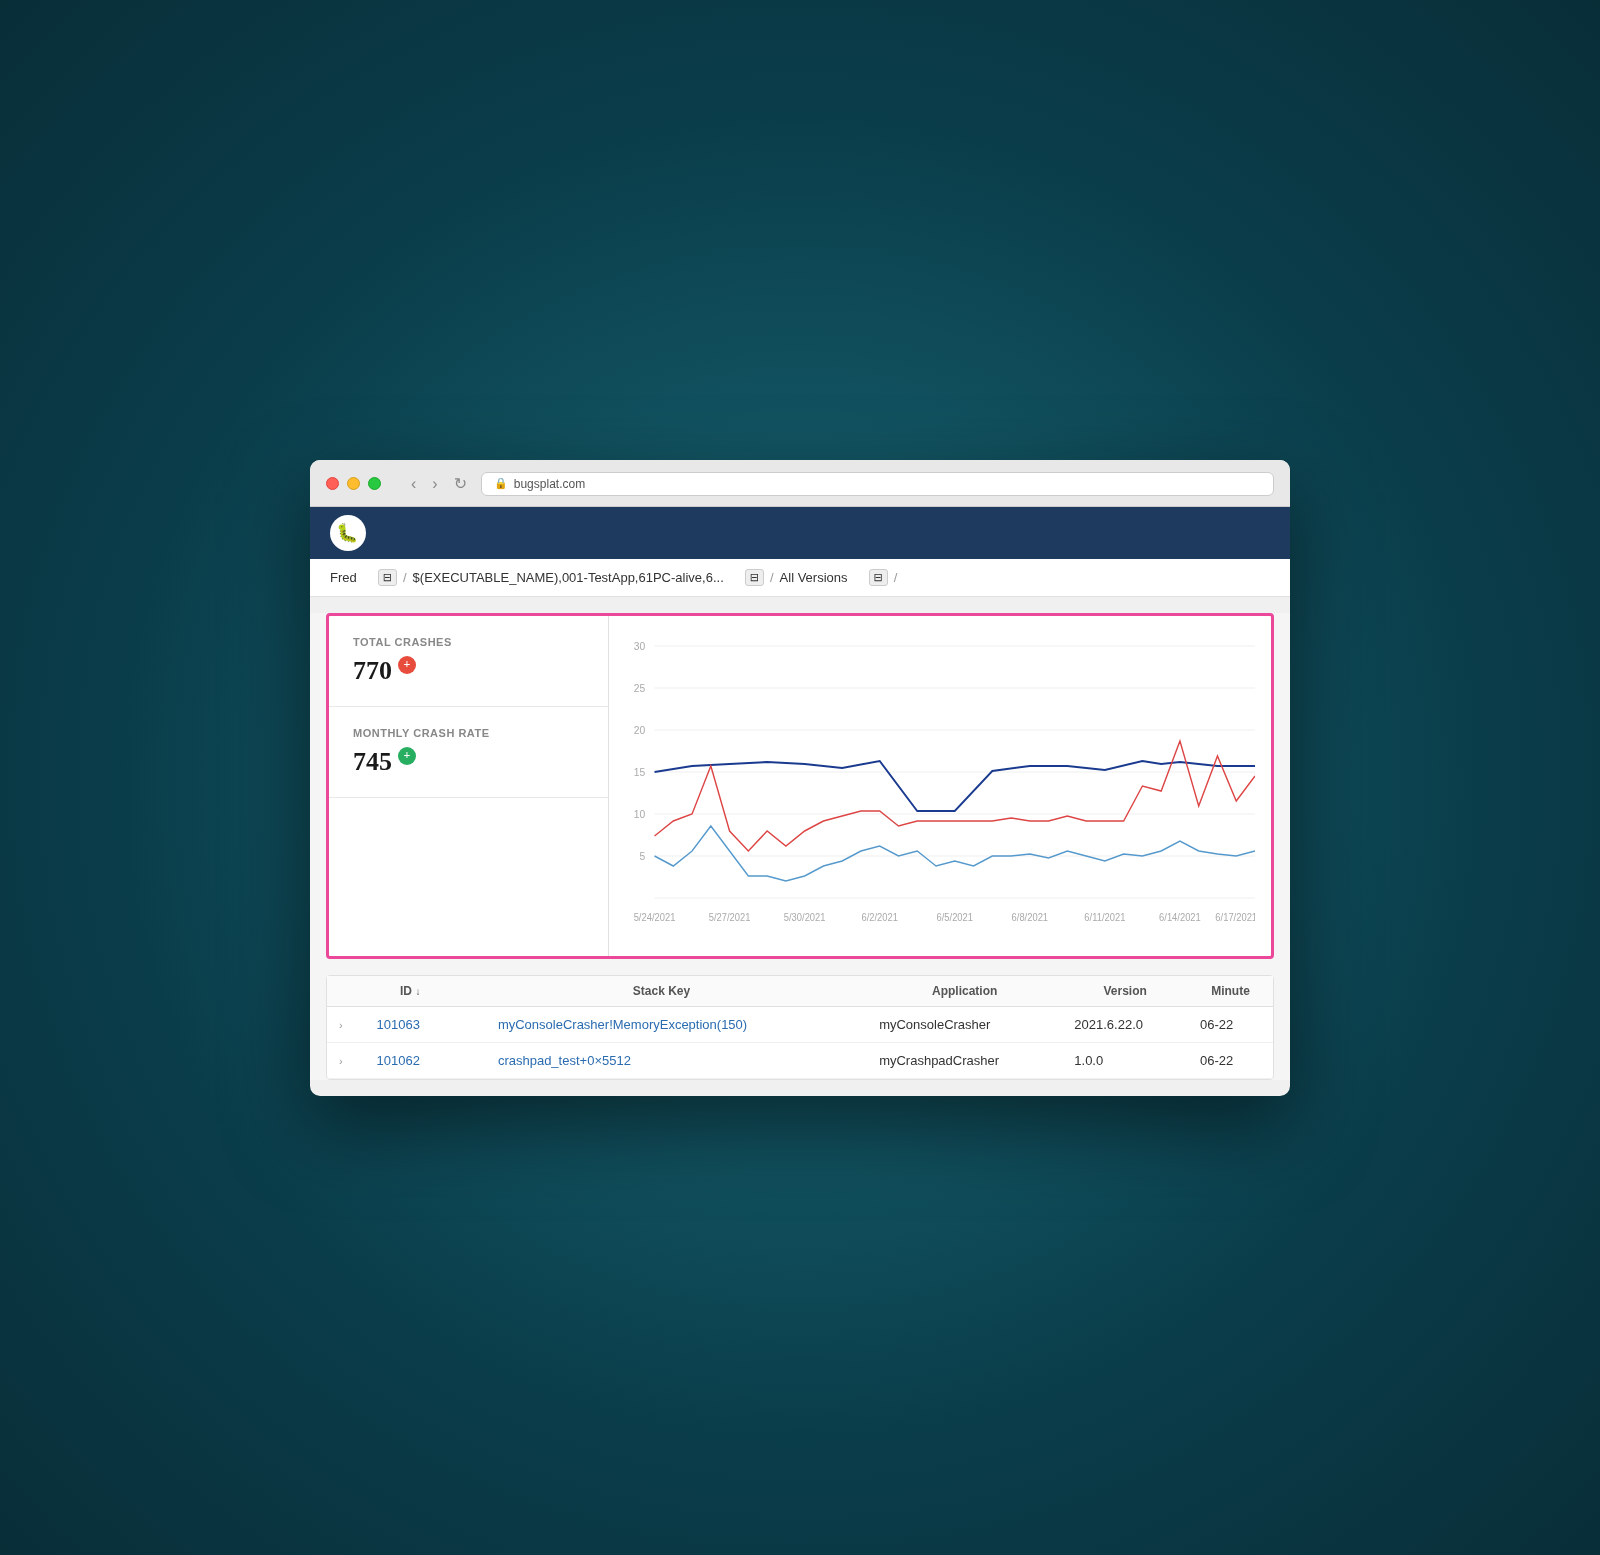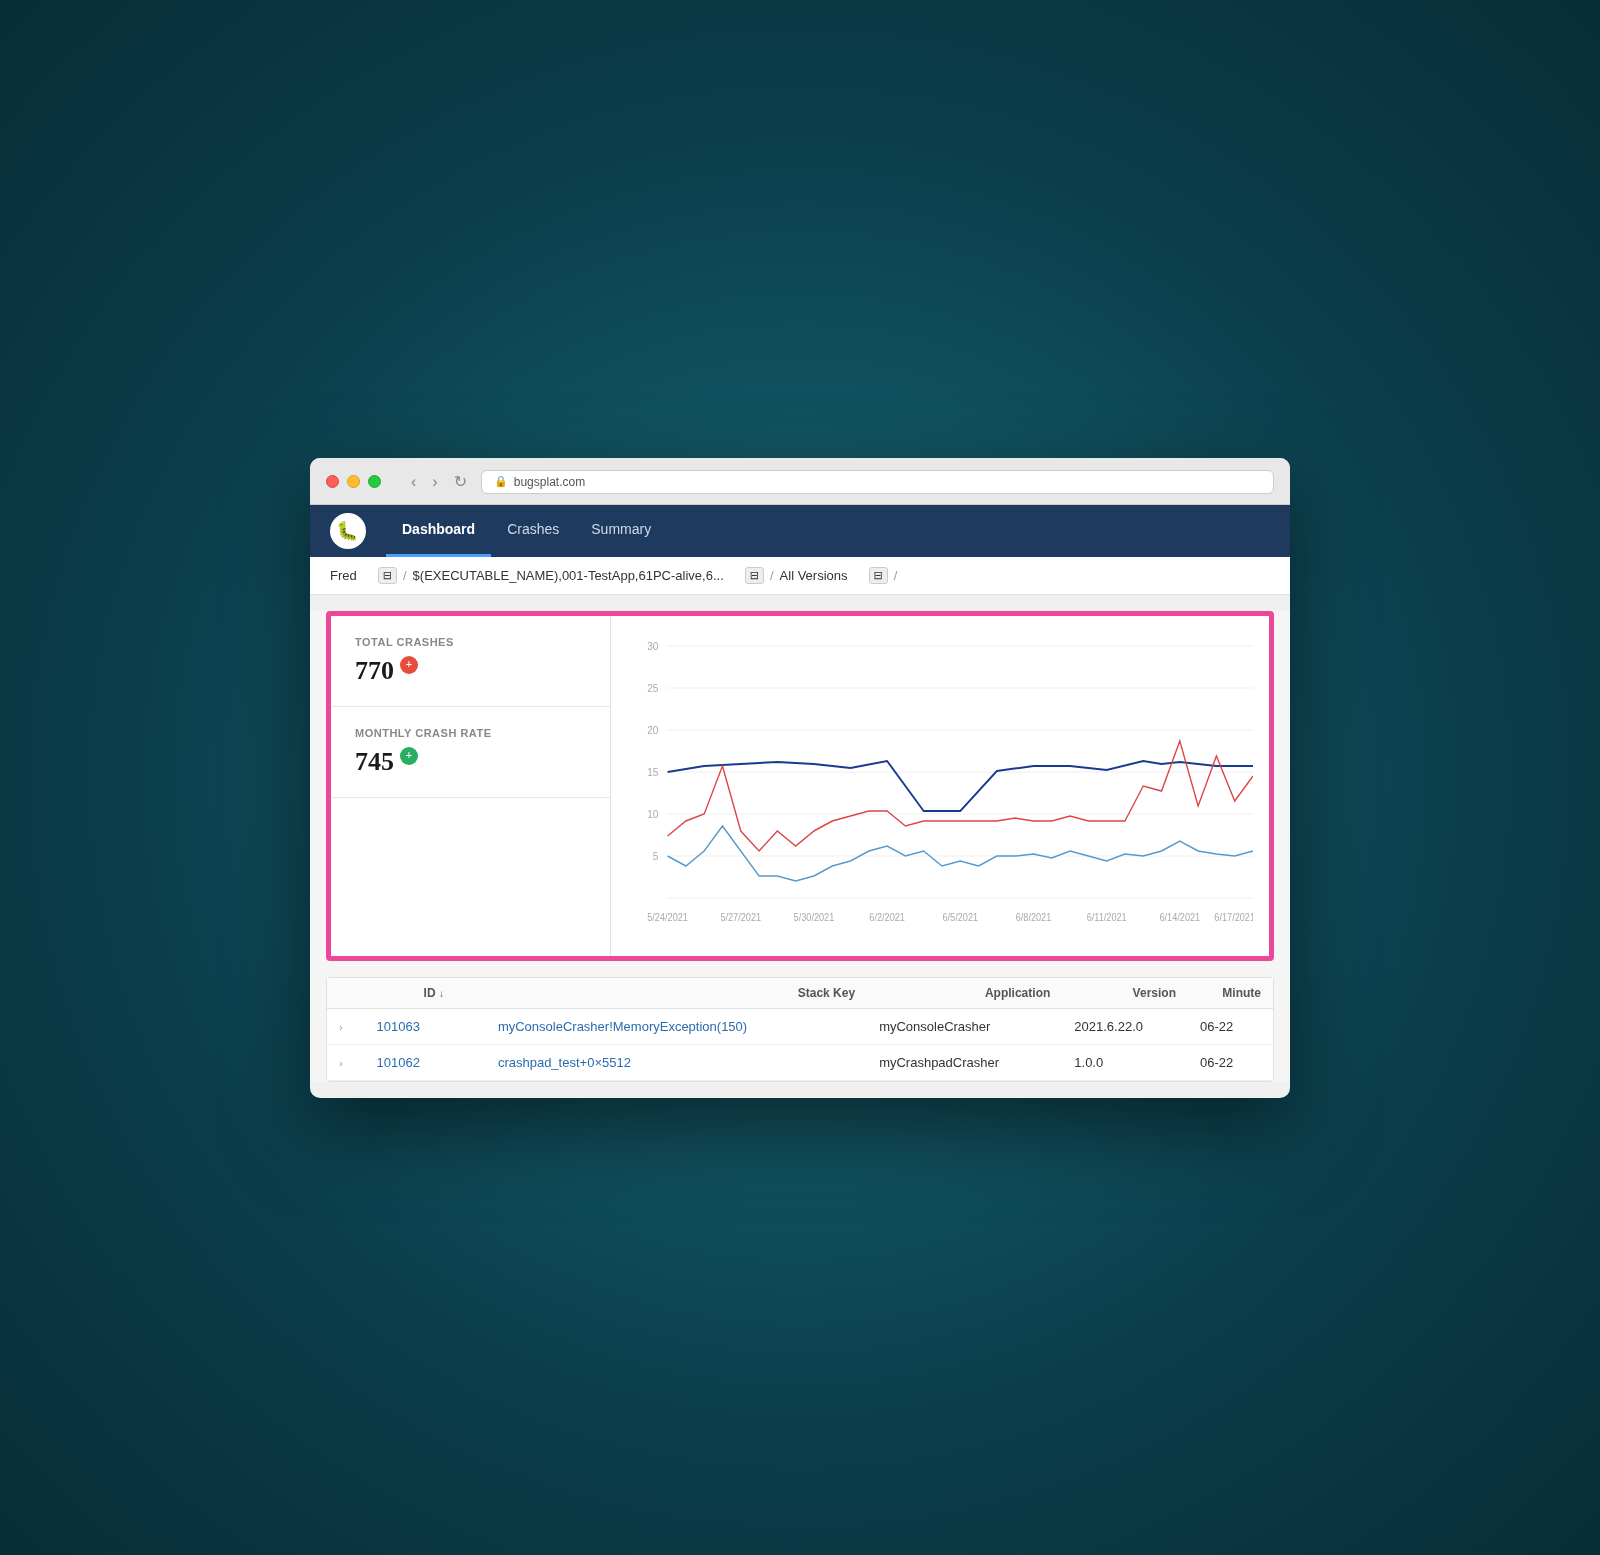--- a/index.html
+++ b/index.html
@@ -159,24 +159,24 @@
     }
 
     
     .main-content {
       background: #f5f5f5;
       padding: 0;
     }
 
     .dashboard-layout {
       display: flex;
-      gap: 12px;
+      gap: 0;
       background: white;
       margin: 16px;
-      border: 5px solid #ec4899;
+      border: 3px solid #ec4899;
       border-radius: 4px;
     }
 
     
     .stats-panel {
       width: 280px;
       min-width: 280px;
       border-right: 1px solid #e0e0e0;
       padding: 0;
     }
@@ -268,21 +268,21 @@
       border-bottom: 1px solid #e0e0e0;
     }
 
     .crashes-table {
       width: 100%;
       border-collapse: collapse;
       font-size: 13px;
     }
 
     .crashes-table th {
-      text-align: right;
+      text-align: center;
       padding: 8px 12px;
       font-size: 12px;
       font-weight: 600;
       color: #555;
       border-bottom: 1px solid #e0e0e0;
       background: #fafafa;
     }
 
     .crashes-table td {
       padding: 10px 12px;
@@ -329,31 +329,20 @@
         <div class="address-bar">
           <span class="lock-icon">🔒</span>
           <span>bugsplat.com</span>
         </div>
       </div>
     </div>
 
     <div class="app-nav">
       <div class="app-logo">
         <span>🐛</span>
-      </div>
-      <div class="nav-links">
-        <div class="nav-link active">
-          <span>Dashboard</span>
-        </div>
-        <div class="nav-link">
-          <span>Crashes</span>
-        </div>
-        <div class="nav-link">
-          <span>Summary</span>
-        </div>
       </div>
     </div>
 
     <div class="breadcrumb-bar">
       <span class="breadcrumb-item">
         <span>Fred</span>
         <span class="breadcrumb-badge">⊟</span>
       </span>
       <span class="breadcrumb-sep">/</span>
       <span class="breadcrumb-item">

